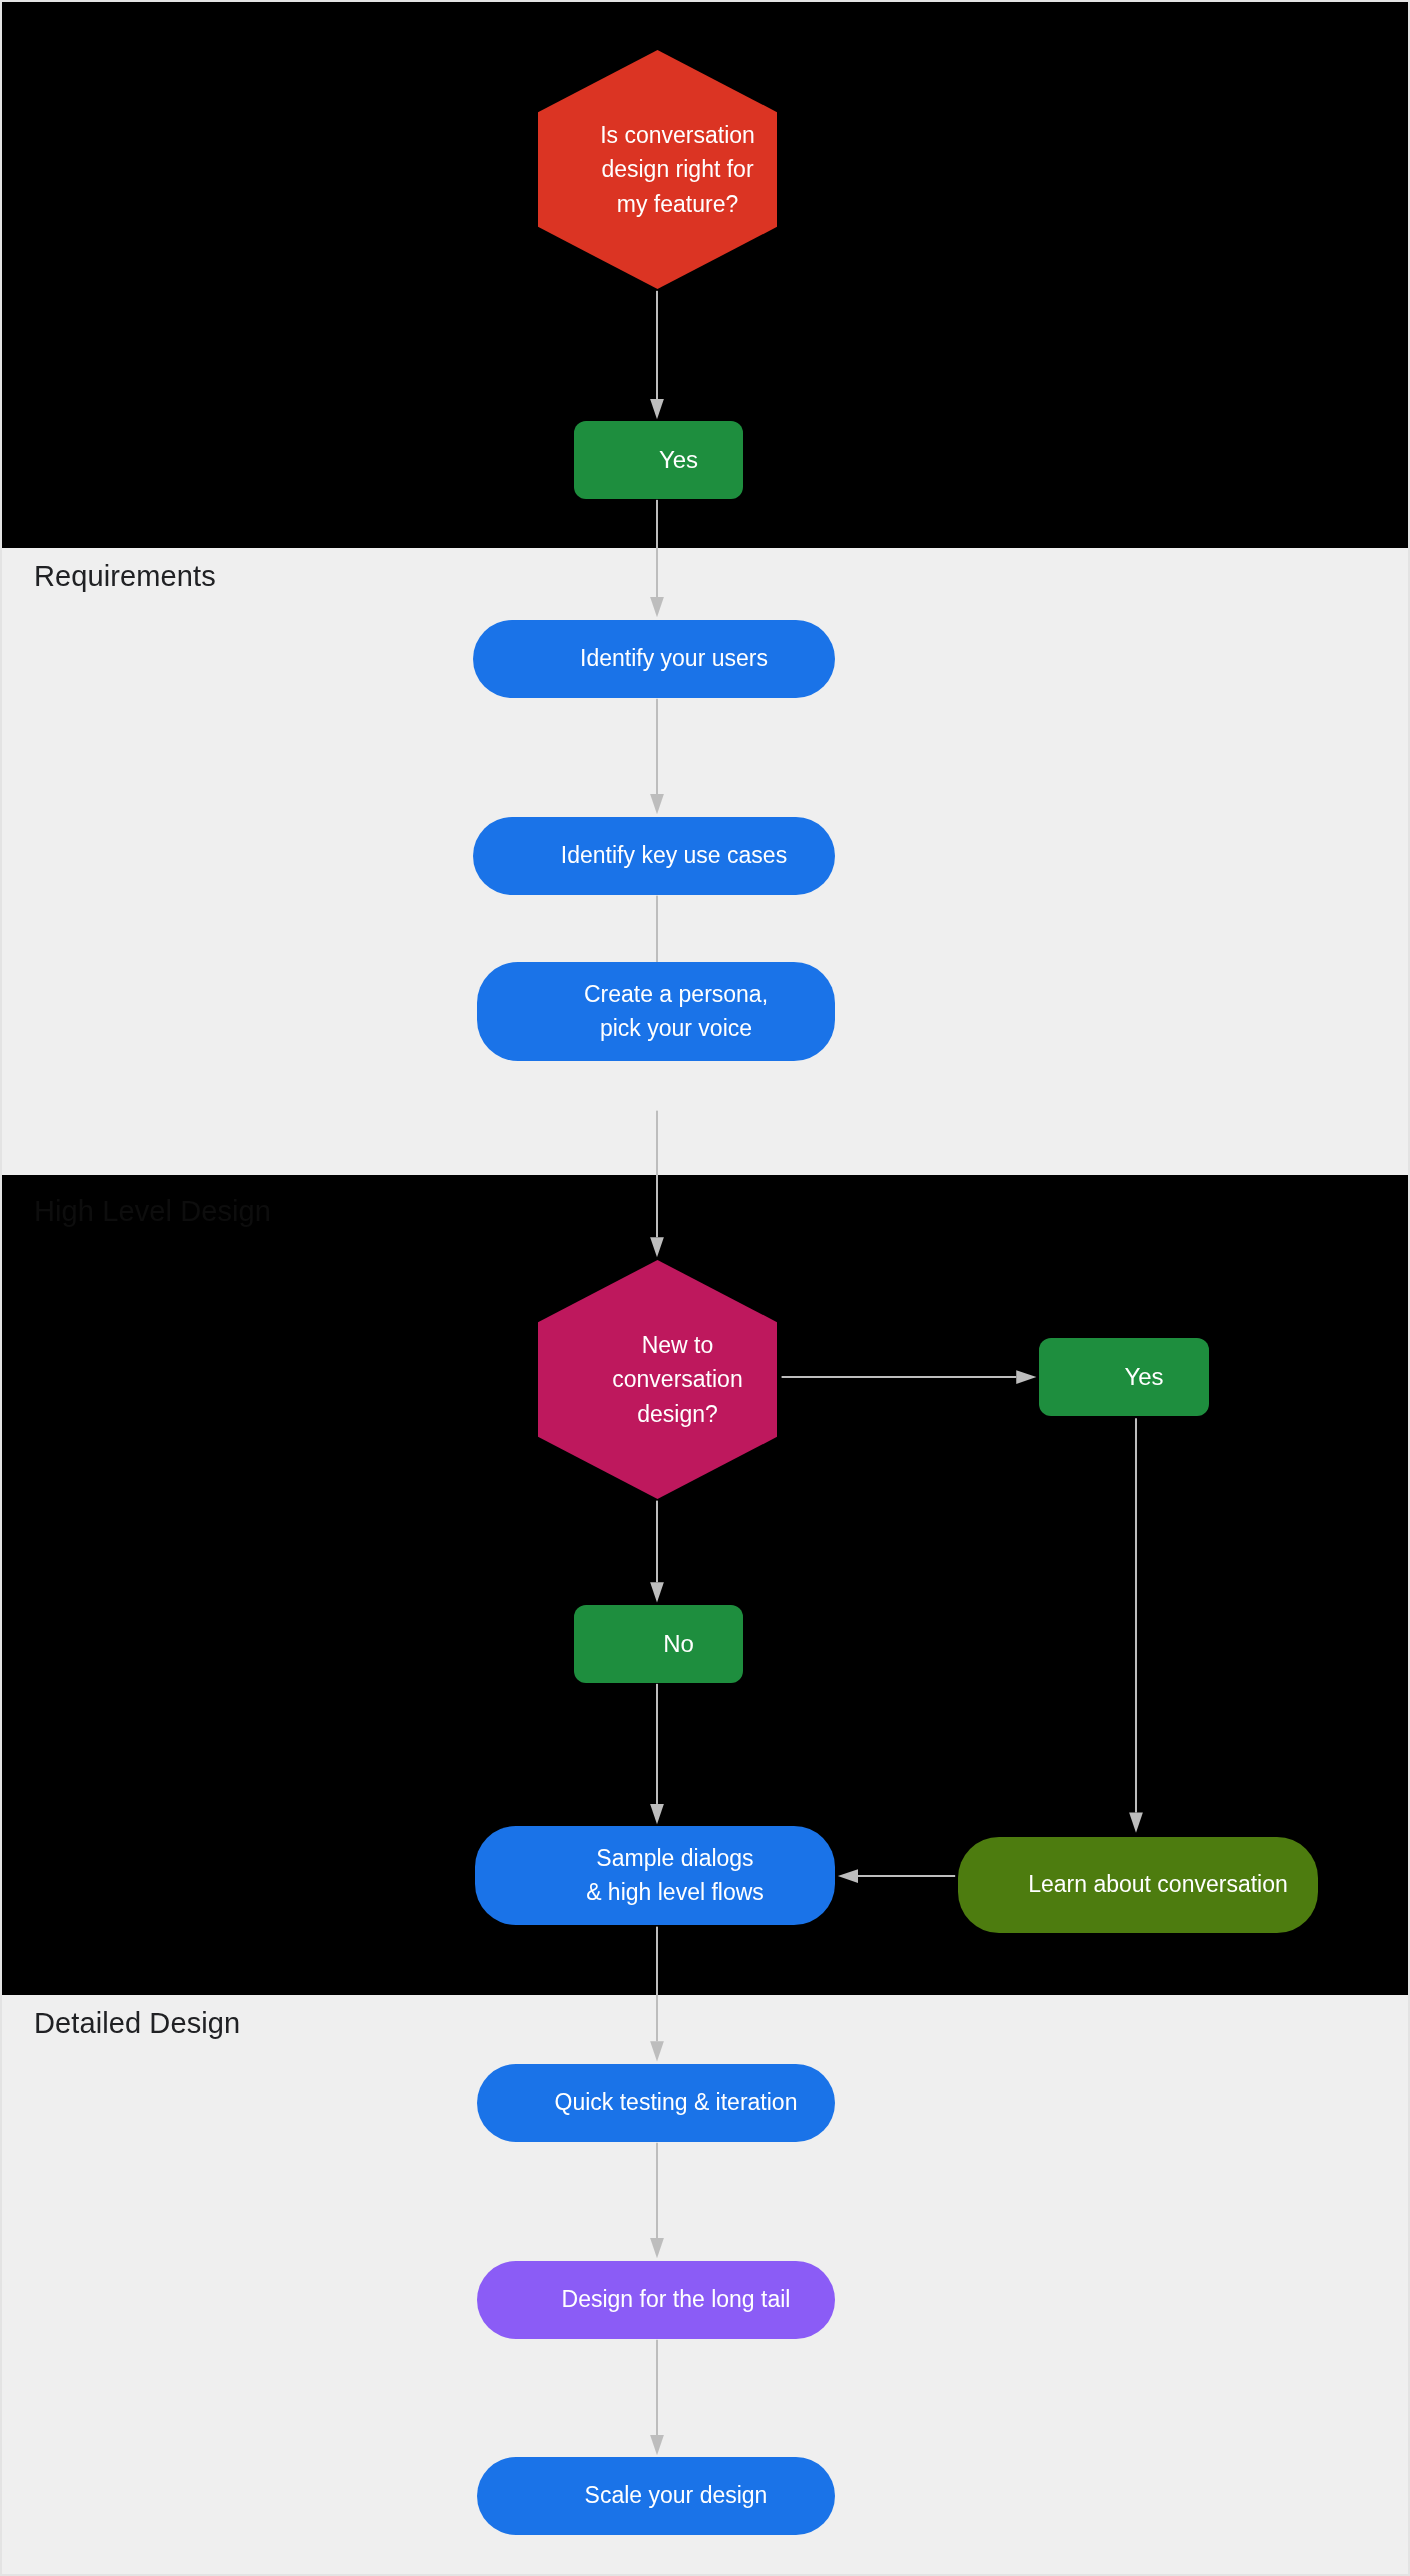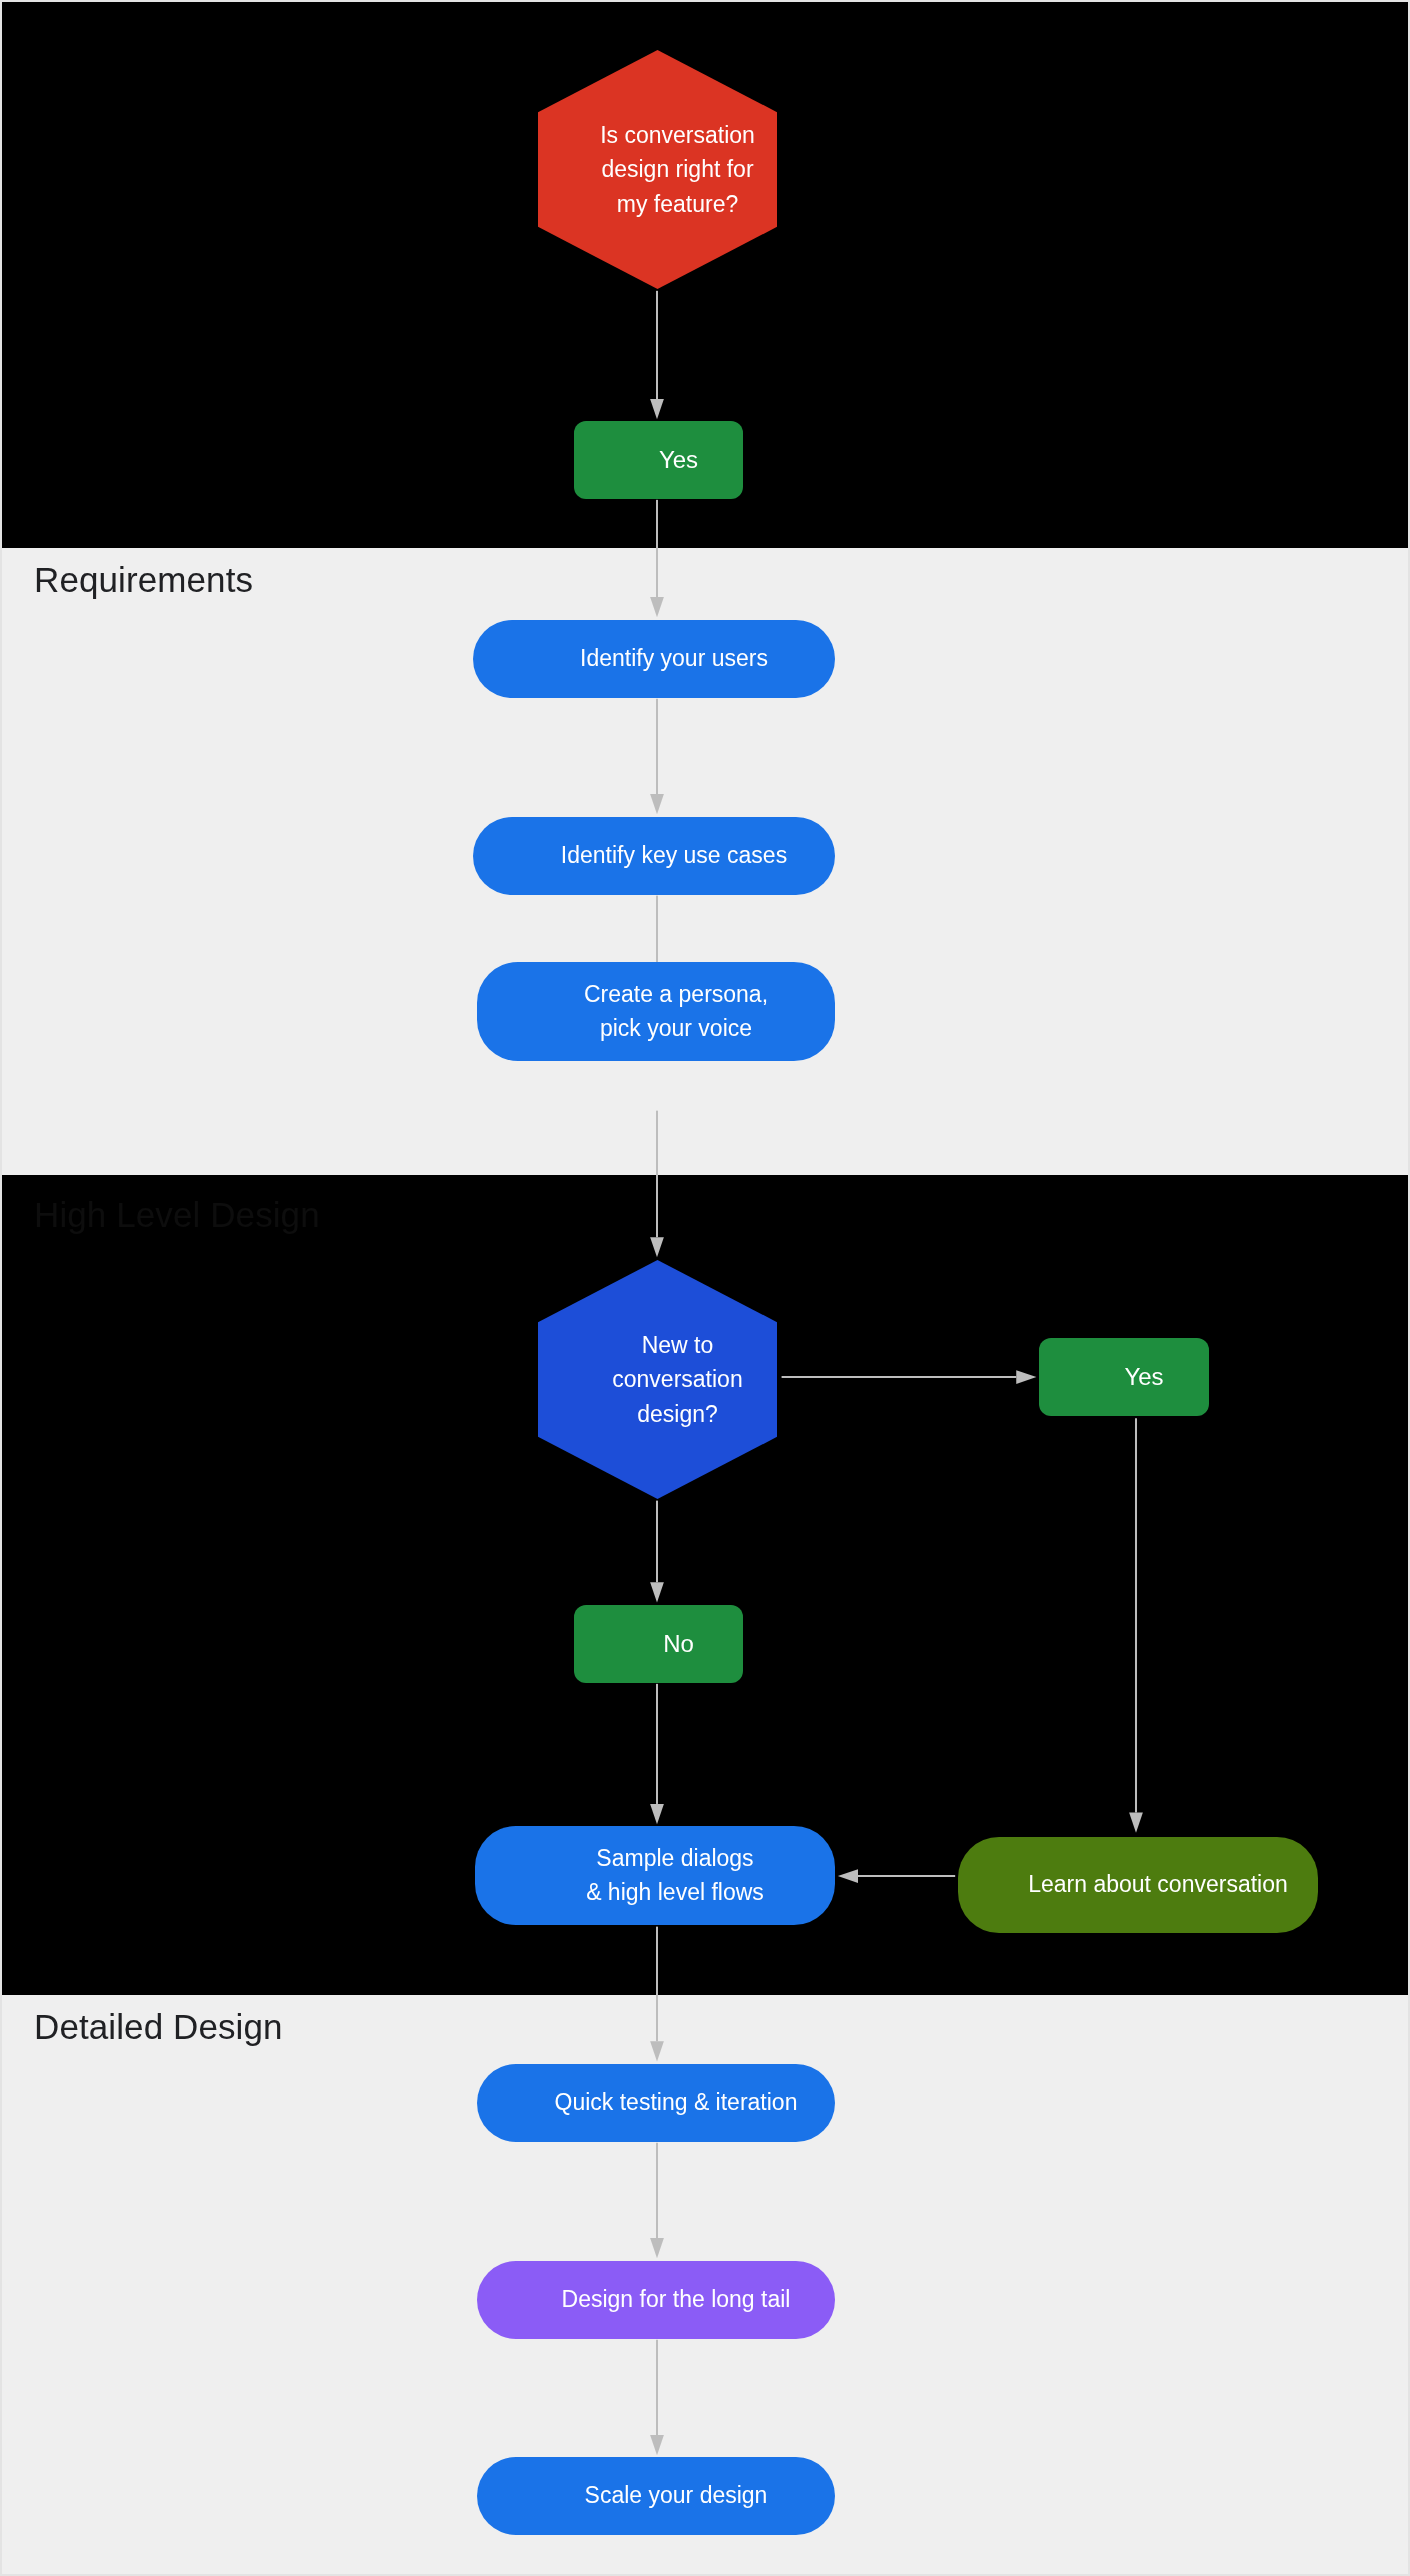--- a/index.html
+++ b/index.html
@@ -29,21 +29,21 @@
     width: 1410px;
     box-sizing: border-box;
   }
   .band.dark  { background: #000000; }
   .band.light { background: #efefef; }
 
   
   .section-label {
     position: absolute;
     left: 32px;
-    font-size: 35px;
+    font-size: 29px;
     line-height: 1.2;
     letter-spacing: 0.1px;
     font-weight: 400;
     white-space: nowrap;
     font-family: "Liberation Sans", sans-serif;
   }
   .section-label.on-light { color: #202124; }
   .section-label.on-dark  { color: #0d0d0d; }
 
   
@@ -211,21 +211,21 @@
       <div class="node step" style="left: 471px; top: 618px; width: 362px; height: 78px; background: rgb(26, 115, 232);">
         <span class="node-label">Identify your users</span>
       </div>
       <div class="node step" style="left: 471px; top: 815px; width: 362px; height: 78px; background: rgb(26, 115, 232);">
         <span class="node-label">Identify key use cases</span>
       </div>
       <div class="node step" style="left: 475px; top: 960px; width: 358px; height: 99px; background: rgb(26, 115, 232);">
         <span class="node-label">Create a persona,
 pick your voice</span>
       </div>
-      <div class="node decision" style="left: 536px; top: 1258px; width: 239px; height: 239px; background: #1d4ed8; text-align: center;">
+      <div class="node decision" style="left: 536px; top: 1258px; width: 239px; height: 239px; background: #be185d; text-align: center;">
         <span class="node-label">New to
 conversation
 design?</span>
       </div>
       <div class="node answer" style="left: 1037px; top: 1336px; width: 170px; height: 78px; background: rgb(30, 142, 62);">
         <span class="node-label">Yes</span>
       </div>
       <div class="node answer" style="left: 572px; top: 1603px; width: 169px; height: 78px; background: rgb(30, 142, 62);">
         <span class="node-label">No</span>
       </div>

